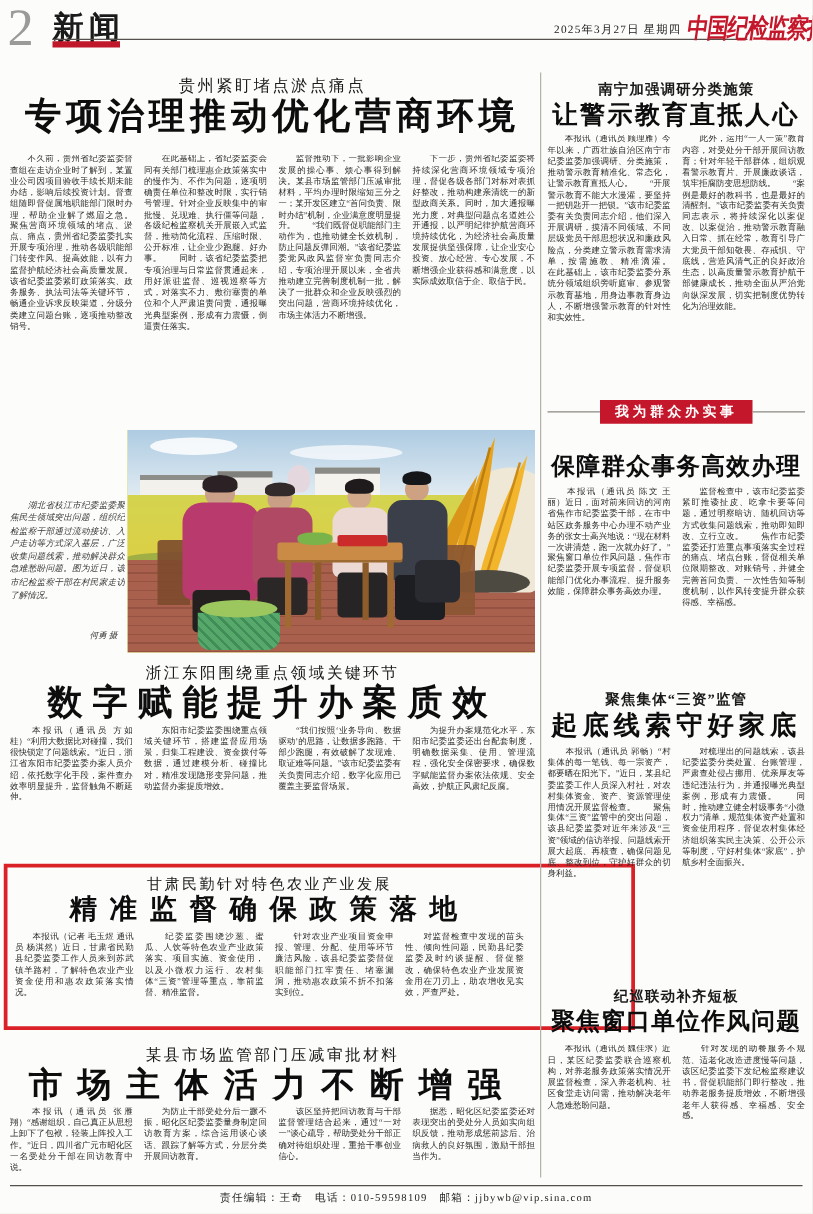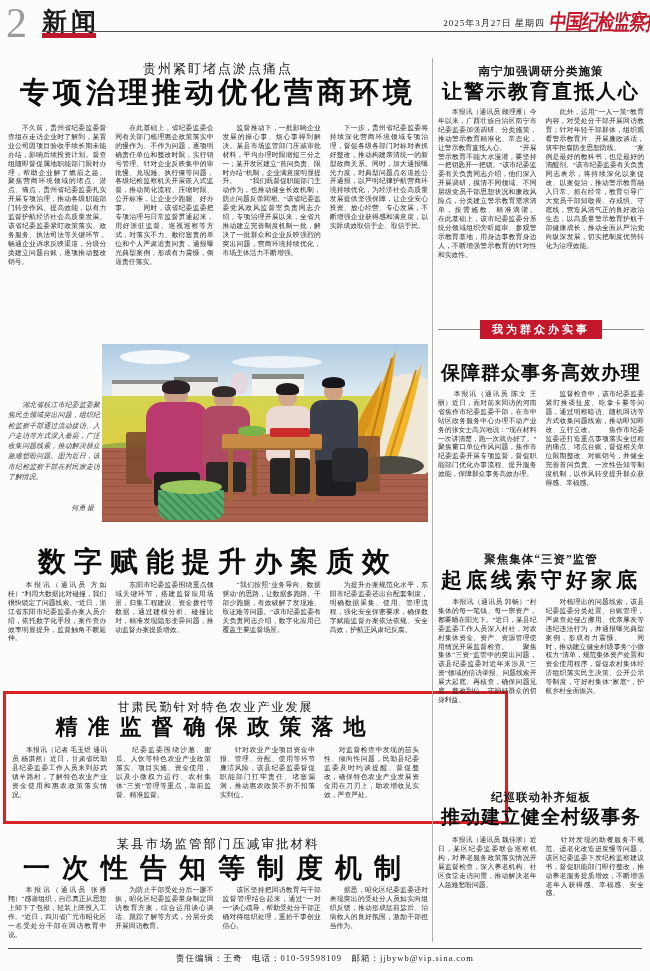--- a/index.html
+++ b/index.html
@@ -112,41 +112,42 @@
     <div class="abs" style="left:208px;top:104px;width:5px;height:54px;background:#a06a32;"></div>
     <div class="abs" style="left:150px;top:106px;width:5px;height:46px;background:#8d5c2a;"></div>
     <div class="abs" style="left:188px;top:106px;width:5px;height:46px;background:#8d5c2a;"></div>
     <div class="abs" style="left:168px;top:84px;width:40px;height:9px;background:#cc2b2b;border-radius:2px;"></div>
     <div class="abs" style="left:136px;top:82px;width:28px;height:10px;background:#7ab34a;border-radius:40%;"></div>
 
     <div class="abs" style="left:56px;top:146px;width:66px;height:30px;background:#57a86b repeating-linear-gradient(45deg, rgba(0,60,30,.25) 0 2px, transparent 2px 6px);border-radius:0 0 10px 10px;"></div>
     <div class="abs" style="left:58px;top:136px;width:62px;height:14px;background:#9cc75e;border-radius:50%;"></div>
   </div>
 
+  <div class="abs kicker-l center" style="left:8px;top:530px;width:420px;font-size:12.5px;">浙江东阳围绕重点领域关键环节</div>
   <div class="abs headline center" style="left:8px;top:543px;width:420px;font-size:28px;letter-spacing:8px;">数字赋能提升办案质效</div>
   <div class="abs body-cols" style="left:8px;top:581px;width:420px;height:104px;">
     <div class="bcol">　　本报讯（通讯员 方如桂）“利用大数据比对碰撞，我们很快锁定了问题线索。”近日，浙江省东阳市纪委监委办案人员介绍，依托数字化手段，案件查办效率明显提升，监督触角不断延伸。</div>
     <div class="bcol">　　东阳市纪委监委围绕重点领域关键环节，搭建监督应用场景，归集工程建设、资金拨付等数据，通过建模分析、碰撞比对，精准发现隐形变异问题，推动监督办案提质增效。</div>
     <div class="bcol">　　“我们按照‘业务导向、数据驱动’的思路，让数据多跑路、干部少跑腿，有效破解了发现难、取证难等问题。”该市纪委监委有关负责同志介绍，数字化应用已覆盖主要监督场景。</div>
     <div class="bcol">　　为提升办案规范化水平，东阳市纪委监委还出台配套制度，明确数据采集、使用、管理流程，强化安全保密要求，确保数字赋能监督办案依法依规、安全高效，护航正风肃纪反腐。</div>
   </div>
 
   <div class="abs redbox" style="left:3px;top:691px;width:505px;height:133px;">
     <div class="abs kicker-l center" style="left:0;top:5px;width:419px;font-size:12px;">甘肃民勤针对特色农业产业发展</div>
     <div class="abs headline center" style="left:0;top:18px;width:419px;font-size:22px;letter-spacing:10px;">精准监督确保政策落地</div>
     <div class="abs body-cols" style="left:6px;top:52px;width:407px;height:72px;">
       <div class="bcol">　　本报讯（记者 毛玉煜 通讯员 杨淇然）近日，甘肃省民勤县纪委监委工作人员来到苏武镇羊路村，了解特色农业产业资金使用和惠农政策落实情况。</div>
       <div class="bcol">　　纪委监委围绕沙葱、蜜瓜、人饮等特色农业产业政策落实、项目实施、资金使用，以及小微权力运行、农村集体“三资”管理等重点，靠前监督、精准监督。</div>
       <div class="bcol">　　针对农业产业项目资金申报、管理、分配、使用等环节廉洁风险，该县纪委监委督促职能部门扛牢责任、堵塞漏洞，推动惠农政策不折不扣落实到位。</div>
       <div class="bcol">　　对监督检查中发现的苗头性、倾向性问题，民勤县纪委监委及时约谈提醒、督促整改，确保特色农业产业发展资金用在刀刃上，助农增收见实效，严查严处。</div>
     </div>
   </div>
 
   <div class="abs kicker-l center" style="left:8px;top:836px;width:420px;font-size:12.5px;">某县市场监管部门压减审批材料</div>
-  <div class="abs headline center" style="left:8px;top:850px;width:420px;font-size:27px;letter-spacing:12px;">一次性告知等制度机制</div>
+  <div class="abs headline center" style="left:8px;top:850px;width:420px;font-size:27px;letter-spacing:12px;">市场主体活力不断增强</div>
   <div class="abs body-cols" style="left:8px;top:886px;width:420px;height:56px;">
     <div class="bcol">　　本报讯（通讯员 张雁翔）“感谢组织，自己真正从思想上卸下了包袱，轻装上阵投入工作。”近日，四川省广元市昭化区一名受处分干部在回访教育中说。</div>
     <div class="bcol">　　为防止干部受处分后一蹶不振，昭化区纪委监委量身制定回访教育方案，综合运用谈心谈话、跟踪了解等方式，分层分类开展回访教育。</div>
     <div class="bcol">　　该区坚持把回访教育与干部监督管理结合起来，通过“一对一”谈心疏导，帮助受处分干部正确对待组织处理，重拾干事创业信心。</div>
     <div class="bcol">　　据悉，昭化区纪委监委还对表现突出的受处分人员如实向组织反馈，推动形成惩前毖后、治病救人的良好氛围，激励干部担当作为。</div>
   </div>
 
   <div class="abs vdivider" style="left:432px;top:58px;height:884px;"></div>
 
   <div class="abs kicker-r center" style="left:438px;top:64px;width:206px;">南宁加强调研分类施策</div>
@@ -169,21 +170,21 @@
   </div>
 
   <div class="abs kicker-r center" style="left:438px;top:552px;width:206px;">聚焦集体“三资”监管</div>
   <div class="abs headline center" style="left:438px;top:566px;width:206px;font-size:21px;letter-spacing:4px;">起底线索守好家底</div>
   <div class="abs body-cols" style="left:438px;top:598px;width:206px;height:186px;">
     <div class="bcol">　　本报讯（通讯员 郭畅）“村集体的每一笔钱、每一宗资产，都要晒在阳光下。”近日，某县纪委监委工作人员深入村社，对农村集体资金、资产、资源管理使用情况开展监督检查。　　聚焦集体“三资”监管中的突出问题，该县纪委监委对近年来涉及“三资”领域的信访举报、问题线索开展大起底、再核查，确保问题见底、整改到位，守护好群众的切身利益。</div>
     <div class="bcol">　　对梳理出的问题线索，该县纪委监委分类处置、台账管理，严肃查处侵占挪用、优亲厚友等违纪违法行为，并通报曝光典型案例，形成有力震慑。　　同时，推动建立健全村级事务“小微权力”清单，规范集体资产处置和资金使用程序，督促农村集体经济组织落实民主决策、公开公示等制度，守好村集体“家底”，护航乡村全面振兴。</div>
   </div>
 
   <div class="abs kicker-r center" style="left:438px;top:790px;width:206px;">纪巡联动补齐短板</div>
-  <div class="abs headline center" style="left:438px;top:804px;width:206px;font-size:19px;letter-spacing:1px;">推动建立健全村级事务</div>
+  <div class="abs headline center" style="left:438px;top:804px;width:206px;font-size:19px;letter-spacing:1px;">聚焦窗口单位作风问题</div>
   <div class="abs body-cols" style="left:438px;top:836px;width:206px;height:106px;">
     <div class="bcol">　　本报讯（通讯员 魏佳求）近日，某区纪委监委联合巡察机构，对养老服务政策落实情况开展监督检查，深入养老机构、社区食堂走访问需，推动解决老年人急难愁盼问题。</div>
     <div class="bcol">　　针对发现的助餐服务不规范、适老化改造进度慢等问题，该区纪委监委下发纪检监察建议书，督促职能部门即行整改，推动养老服务提质增效，不断增强老年人获得感、幸福感、安全感。</div>
   </div>
 
   <div class="abs hrule" style="left:8px;top:948px;width:634px;"></div>
   <div class="abs footer-text center" style="left:8px;top:953px;width:634px;">责任编辑：王奇　电话：010-59598109　邮箱：jjbywb@vip.sina.com</div>
 
 </div>
 

